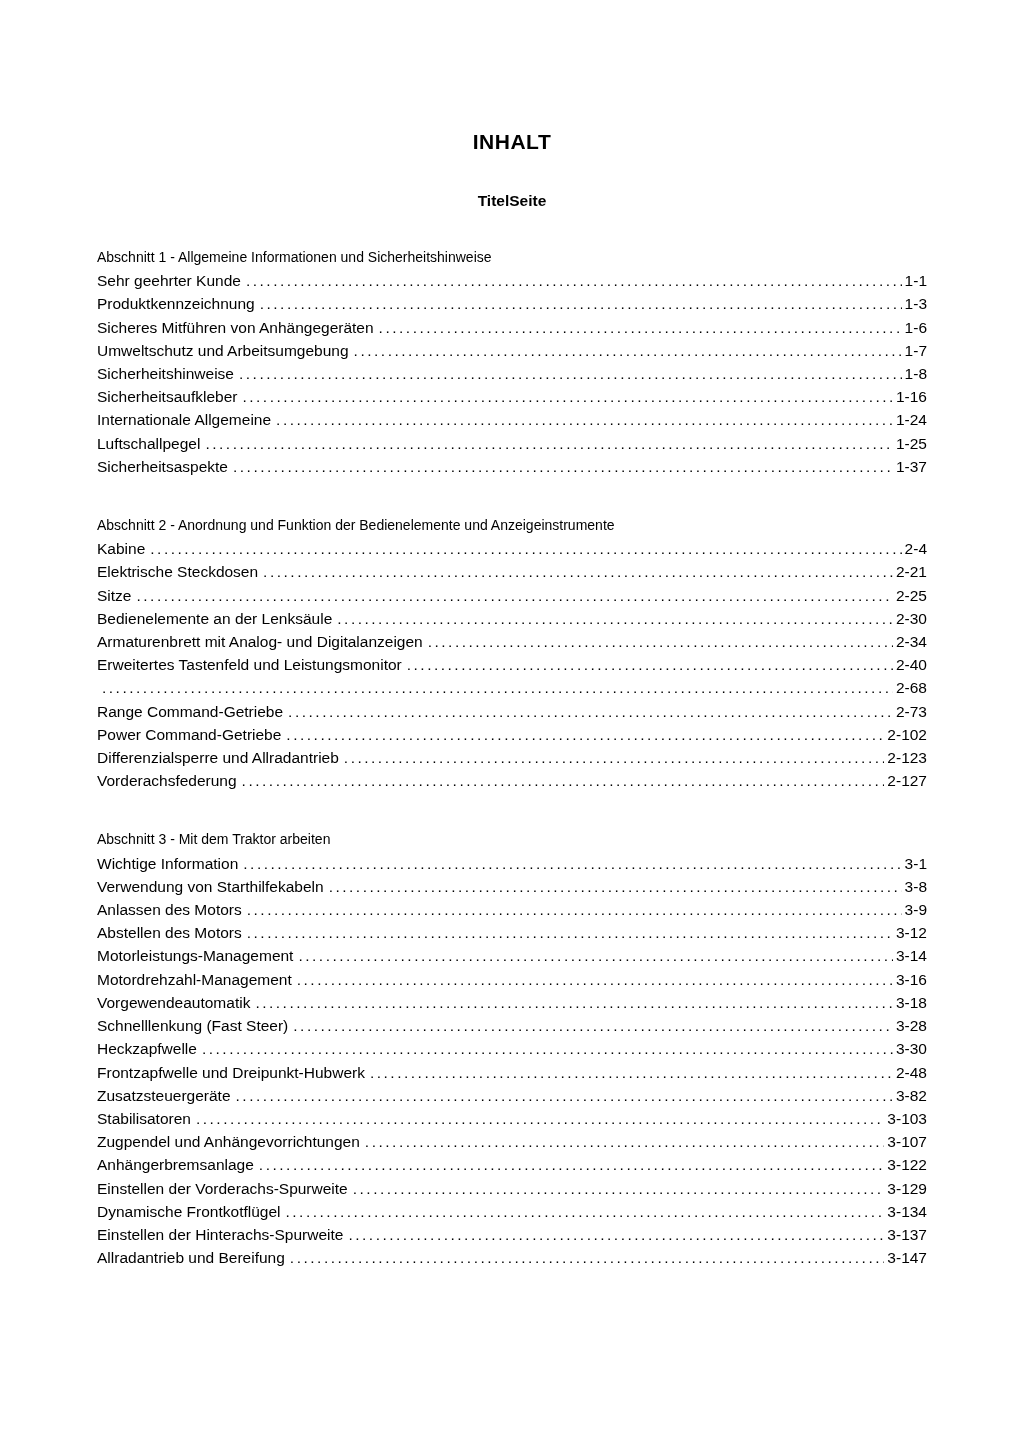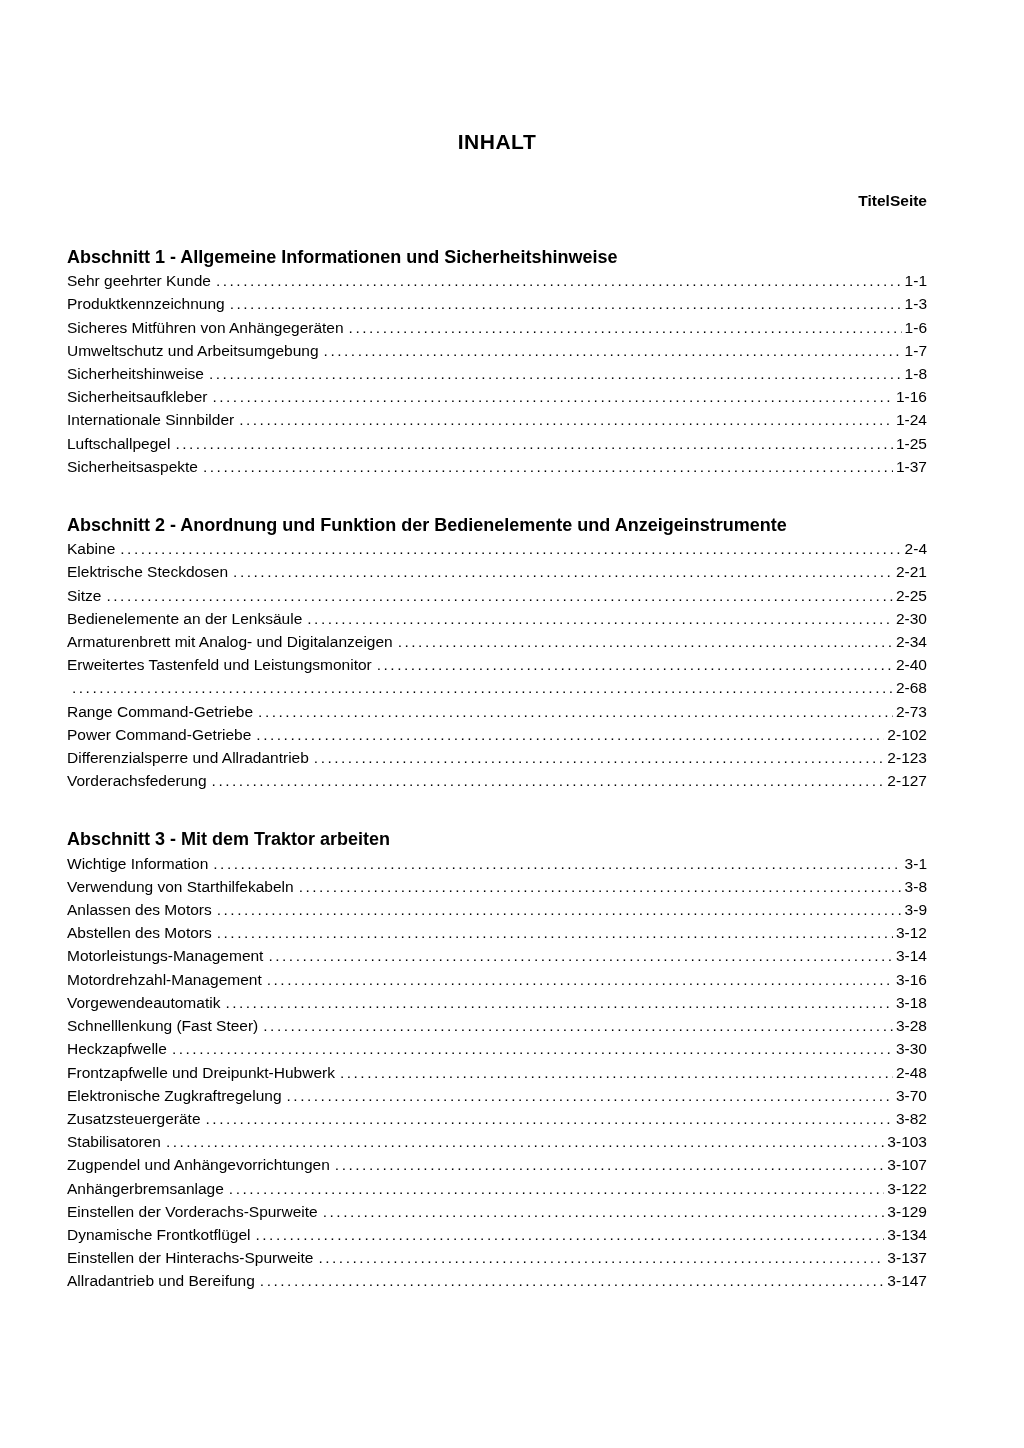--- a/index.html
+++ b/index.html
@@ -11,46 +11,46 @@
     width: 1024px;
     height: 1448px;
     color: #000000;
     font-family: "Liberation Sans", sans-serif;
     overflow: hidden;
   }
   .page {
     box-sizing: border-box;
     width: 1024px;
     height: 1197px;
-    padding: 130px 97px 0 67px;
+    padding: 130px 97px 0 97px;
     border-radius: 11px;
   }
   .title {
     margin: 0;
     text-align: center;
     font-size: 21px;
     font-weight: bold;
     letter-spacing: 0.5px;
     line-height: 24px;
   }
   .col-headers {
     display: flex;
-    justify-content: flex-end;
+    justify-content: center;
     align-items: baseline;
     font-size: 15.5px;
     font-weight: bold;
     margin-top: 38px;
     line-height: 18px;
   }
   .section {
     margin-top: 36px;
   }
   .section-heading {
-    font-size: 18px;
-    font-weight: bold;
+    font-size: 14px;
+    font-weight: normal;
     line-height: 23.2px;
     white-space: nowrap;
   }
   .toc-entry {
     display: flex;
     align-items: flex-start;
     font-size: 15.5px;
     line-height: 23.2px;
   }
   .entry-title {
@@ -110,21 +110,21 @@
           <span class="entry-title">Sicherheitshinweise</span>
           <span class="dots"></span>
           <span class="entry-page">1-8</span>
         </div>
         <div class="toc-entry">
           <span class="entry-title">Sicherheitsaufkleber</span>
           <span class="dots"></span>
           <span class="entry-page">1-16</span>
         </div>
         <div class="toc-entry">
-          <span class="entry-title">Internationale Sinnbilder</span>
+          <span class="entry-title">Internationale Allgemeine</span>
           <span class="dots"></span>
           <span class="entry-page">1-24</span>
         </div>
         <div class="toc-entry">
           <span class="entry-title">Luftschallpegel</span>
           <span class="dots"></span>
           <span class="entry-page">1-25</span>
         </div>
         <div class="toc-entry">
           <span class="entry-title">Sicherheitsaspekte</span>
@@ -233,25 +233,20 @@
         </div>
         <div class="toc-entry">
           <span class="entry-title">Heckzapfwelle</span>
           <span class="dots"></span>
           <span class="entry-page">3-30</span>
         </div>
         <div class="toc-entry">
           <span class="entry-title">Frontzapfwelle und Dreipunkt-Hubwerk</span>
           <span class="dots"></span>
           <span class="entry-page">2-48</span>
-        </div>
-        <div class="toc-entry">
-          <span class="entry-title">Elektronische Zugkraftregelung</span>
-          <span class="dots"></span>
-          <span class="entry-page">3-70</span>
         </div>
         <div class="toc-entry">
           <span class="entry-title">Zusatzsteuergeräte</span>
           <span class="dots"></span>
           <span class="entry-page">3-82</span>
         </div>
         <div class="toc-entry">
           <span class="entry-title">Stabilisatoren</span>
           <span class="dots"></span>
           <span class="entry-page">3-103</span>

